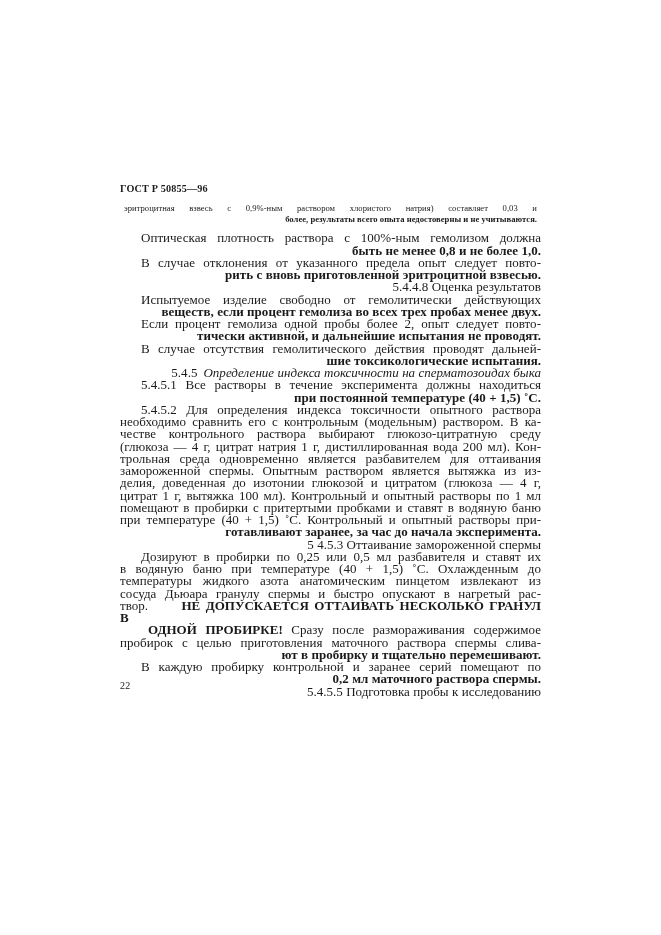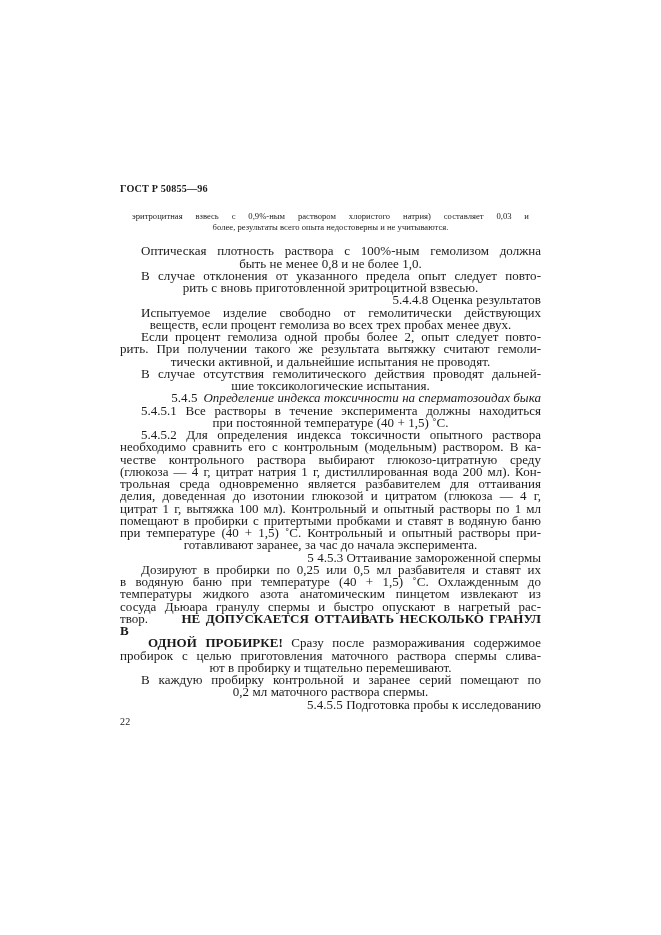--- a/index.html
+++ b/index.html
@@ -40,21 +40,21 @@
   
   .text-column {
     position: absolute;
     left: 120px;
     top: 199px;
     width: 421px;
   }
 
   
   p.cont {
-    margin: 12px;
+    margin: 4px;
     font-size: 8.6px;
     line-height: 11.2px;
     text-align: justify;
     text-indent: 22px;
     letter-spacing: 0.02px;
   }
 
   p.body {
     margin: 0;
     font-size: 13px;
@@ -65,21 +65,22 @@
     word-spacing: 0.1px;
   }
   p.body.first-body { margin-top: 7px; }
   p.body.tight { margin-top: 0; }
 
   
   p.body > .last,
   p.cont > .last {
     display: block;
     text-indent: 0;
-    text-align: center;
+    text-align: right;
+    font-weight: bold;
   }
 
   
   .jline {
     display: block;
     text-align: justify;
     text-align-last: justify;
     text-indent: 0;
   }
   .jline.ind { text-indent: 21px; }
@@ -95,21 +96,21 @@
   }
 
   .warn {
     font-weight: bold;
     padding-left: 28px;
   }
 
   .folio {
     position: absolute;
     left: 120px;
-    top: 716px;
+    top: 680px;
     font-size: 10px;
     line-height: 11px;
     letter-spacing: 0.2px;
   }
 </style>
 </head>
 <body>
 
 <div class="page">
 
@@ -136,21 +137,20 @@
       <span class="head-line">5.4.4.8  Оценка результатов</span>
     </p>
 
     <p class="body tight">
       <span class="jline ind">Испытуемое изделие свободно от гемолитически действующих</span>
       <span class="last">веществ, если процент гемолиза во всех трех пробах менее двух.</span>
     </p>
 
     <p class="body tight">
       <span class="jline ind">Если процент гемолиза одной пробы более 2, опыт следует повто-</span>
-      <span class="jline">рить. При получении такого же результата вытяжку считают гемоли-</span>
       <span class="last">тически активной, и дальнейшие испытания не проводят.</span>
     </p>
 
     <p class="body tight">
       <span class="jline ind">В случае отсутствия гемолитического действия проводят дальней-</span>
       <span class="last">шие токсикологические испытания.</span>
     </p>
 
     <p class="body tight">
       <span class="head-line"><span>5.4.5</span><span class="ital">Определение индекса токсичности на сперматозоидах быка</span></span>
@@ -160,20 +160,21 @@
       <span class="jline ind">5.4.5.1  Все растворы в течение эксперимента должны находиться</span>
       <span class="last">при постоянной температуре (40 + 1,5) ˚С.</span>
     </p>
 
     <p class="body tight">
       <span class="jline ind">5.4.5.2  Для определения индекса токсичности опытного раствора</span>
       <span class="jline">необходимо сравнить его с контрольным (модельным) раствором. В ка-</span>
       <span class="jline">честве контрольного раствора выбирают глюкозо-цитратную среду</span>
       <span class="jline">(глюкоза — 4 г, цитрат натрия 1 г, дистиллированная вода 200 мл). Кон-</span>
       <span class="jline">трольная среда одновременно является разбавителем для оттаивания</span>
+      <span class="jline">замороженной спермы. Опытным раствором является вытяжка из из-</span>
       <span class="jline">делия, доведенная до изотонии глюкозой и цитратом (глюкоза — 4 г,</span>
       <span class="jline">цитрат 1 г, вытяжка 100 мл). Контрольный и опытный растворы по 1 мл</span>
       <span class="jline">помещают в пробирки с притертыми пробками и ставят в водяную баню</span>
       <span class="jline">при температуре (40 + 1,5) ˚С. Контрольный и опытный растворы при-</span>
       <span class="last">готавливают заранее, за час до начала эксперимента.</span>
     </p>
 
     <p class="body tight">
       <span class="head-line">5 4.5.3  Оттаивание замороженной спермы</span>
     </p>

